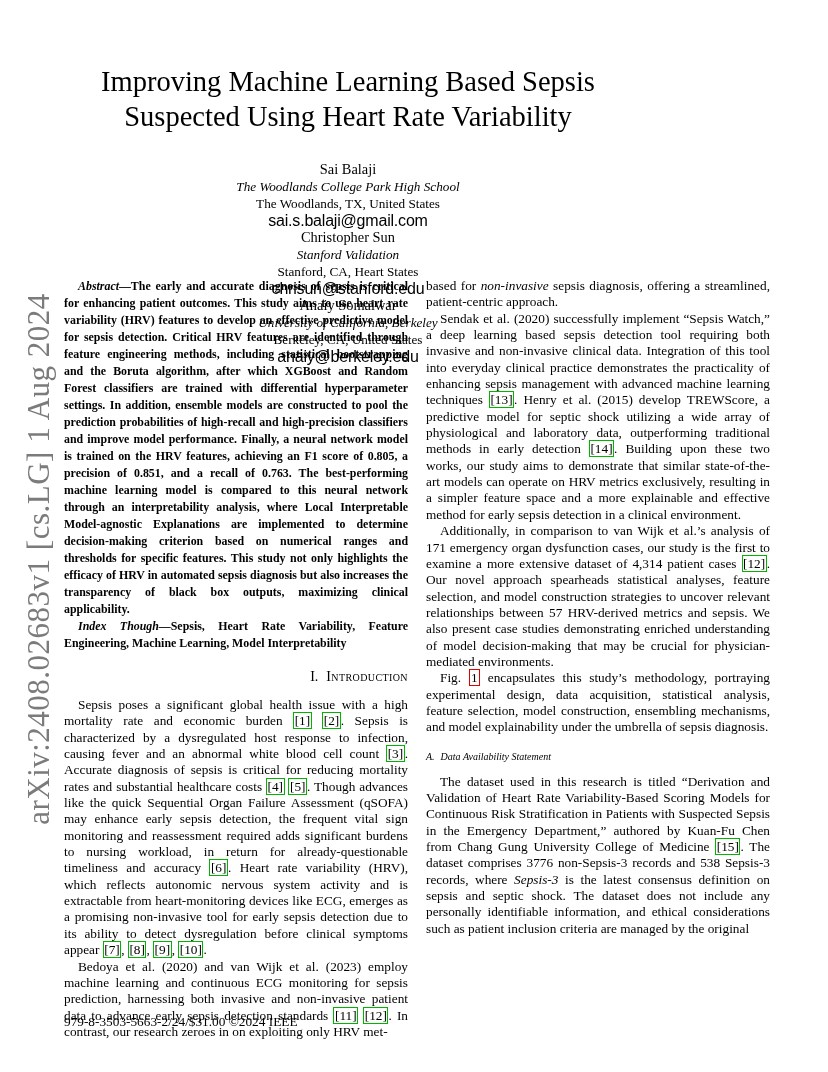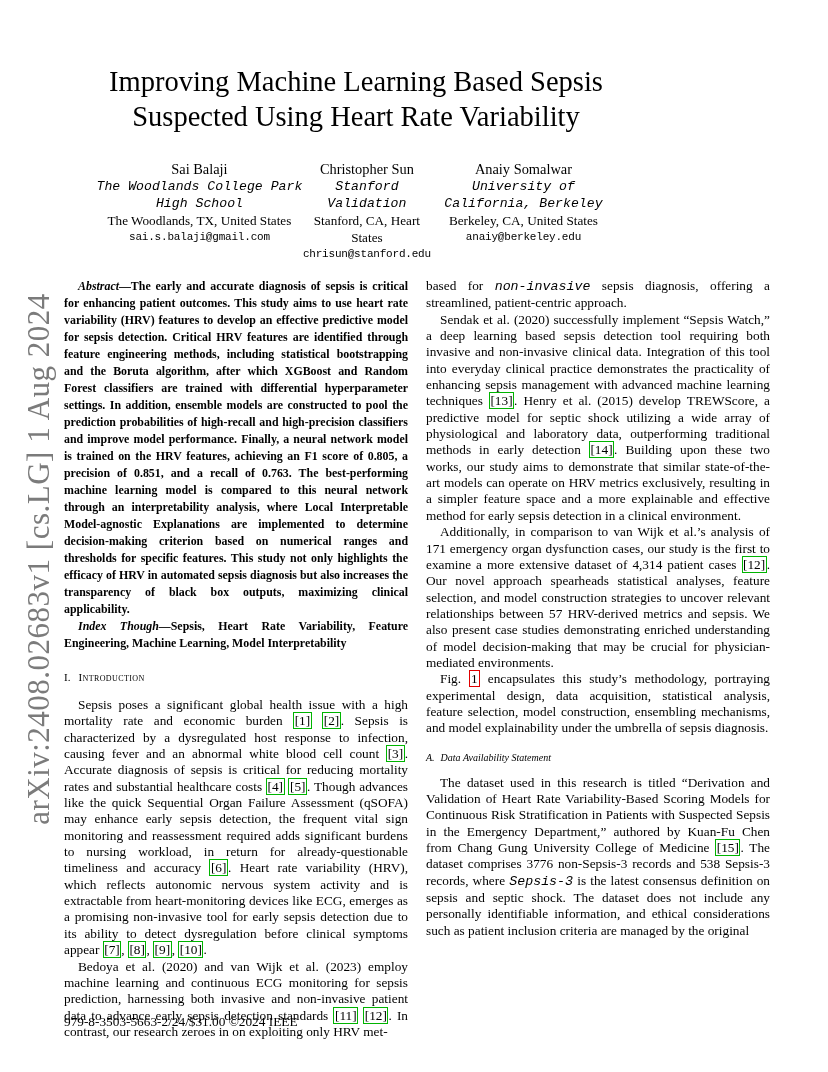--- a/index.html
+++ b/index.html
@@ -12,65 +12,65 @@
   
   .watermark-anchor { position:absolute; left:39px; top:559px; width:0; height:0; }
   .watermark-text {
     position:absolute; white-space:nowrap;
     transform:translate(-50%,-50%) rotate(-90deg);
     font-size:31px; color:var(--watermark-gray,#7b7b7b);
     font-family:"Liberation Serif", serif; letter-spacing:0.5px;
   }
 
   
-  .header { position:absolute; top:64px; left:0; width:696px; text-align:center;padding-left:8px; }
+  .header { position:absolute; top:64px; left:0; width:696px; text-align:center; }
   .paper-title {
     margin:0; font-weight:normal; font-size:28.5px; line-height:35px;
     font-family:"Liberation Serif", serif;
   }
   .authors {
-    margin:27px 88px 0 88px; display:flex; justify-content:space-between;
+    margin:27px 88px 0 88px; display:flex; justify-content:space-between;flex-direction:column;
   }
   .author-block { text-align:center; line-height:17px; font-size:13.2px; }
   .author-name { font-size:14.4px; }
-  .author-affiliation { font-style:italic;font-family:Liberation Mono, monospace; }
+  .author-affiliation { font-style:italic; }
   .author-email {
-    font-family:Liberation Mono, monospace; font-size:11px; letter-spacing:-0.2px;
+    font-family:Liberation Sans, sans-serif; font-size:16px; letter-spacing:-0.2px;
   }
 
   
   .columns {
     position:absolute; top:278px; left:64px; width:707px;
     display:flex; gap:18px;
   }
   .col { width:344px; }
 
   p { margin:0; text-align:justify; }
   .abstract {
     font-weight:bold; font-size:11.9px; line-height:17px; text-indent:14px;
   }
   .body-par { font-size:13.3px; line-height:16.35px; text-indent:14px; }
   .no-indent { text-indent:0; }
 
   .section-heading {
-    margin:17px 0 12px 0; text-align:left; font-weight:normal;
-    font-size:11px; line-height:16px;
+    margin:17px 0 12px 0; text-align:right; font-weight:normal;
+    font-size:14px; line-height:16px;
   }
   .section-heading .sec-num { margin-right:8px; }
   .sc { font-variant:small-caps; letter-spacing:0.4px; }
 
   .subsection-heading {
     margin:13px 0 9px 0; text-align:left; font-weight:normal; font-style:italic;
     font-size:10px; line-height:16px;
   }
   .subsection-heading .sec-num { margin-right:6px; }
 
   
   .seg-b  { font-weight:bold; }
-  .seg-i  { font-style:italic;font-family:Liberation Mono, monospace; }
+  .seg-i  { font-style:italic; }
   .seg-bi { font-weight:bold; font-style:italic; }
   .cite-box   { border:1px solid var(--citation-border,#00b400); padding:0 0.5px; }
   .figref-box { border:1px solid var(--figure-ref-border,#e00000); padding:0 1.5px; }
 
   
   .footer {
     position:absolute; left:64px; top:1014px; font-size:13.3px; line-height:16px;
   }
 </style>
 </head>

